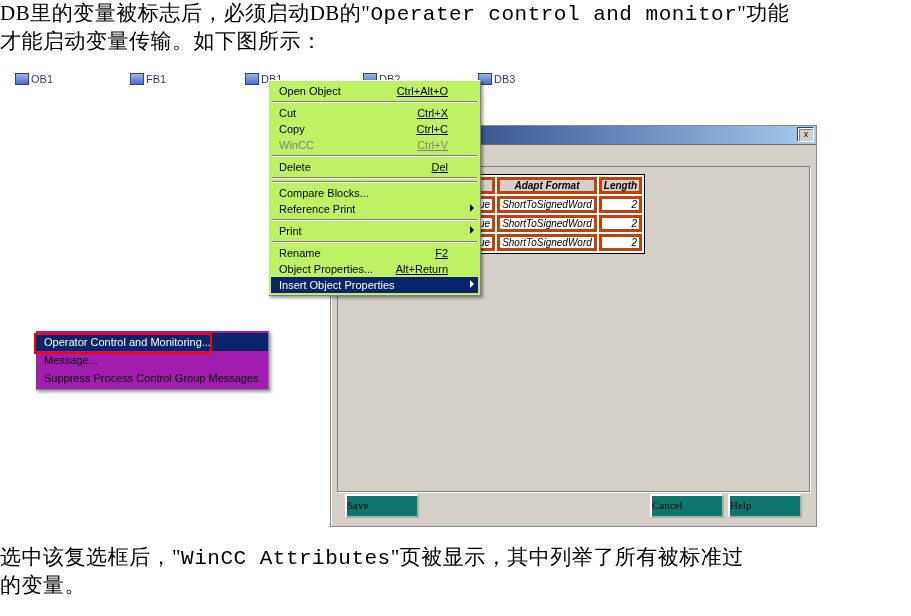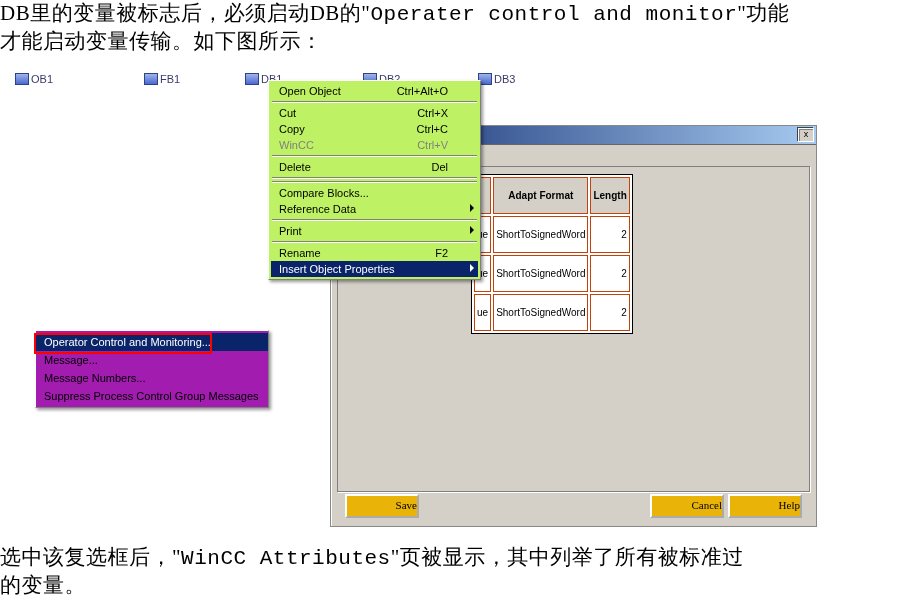--- a/index.html
+++ b/index.html
@@ -75,41 +75,42 @@
     box-shadow: 1px 1px 0 #fff;
   }
   .dialog-grid {
     position: absolute;
     left: 140px; top: 48px;
     font: 10px Tahoma, Arial;
     border: 1px solid #000;
     background: #fff;
   }
   .dialog-grid th, .dialog-grid td {
-    border: 1px solid #c2410c;
-    padding: 12px 2px;
+    border: 3px solid #c2410c;
+    padding: 0 2px;
     background: #d4d0c8;
     white-space: nowrap;
     font-weight: normal;
+    font-style: italic;
   }
   .dialog-grid th {
     font-weight: bold;
     background: #d4d0c8;
   }
   .dialog-grid td.cell {
     background: #fff;
   }
   .dlg-btn {
     position: absolute;
     bottom: 8px;
     width: 70px; height: 20px;
-    background: #eab308;
+    background: #0f766e;
     border: 2px outset #fff;
     font: 11px Tahoma;
-    text-align: right;
+    text-align: left;
     line-height: 18px;
   }
   
   .menu {
     position: absolute;
     background: #bef264;
     border: 1px solid #808080;
     border-top-color: #fff; border-left-color: #fff;
     box-shadow: 2px 2px 3px rgba(0,0,0,0.4);
     font: 11px Tahoma, Arial, sans-serif;
@@ -125,21 +126,21 @@
   .menu .item.disabled { color: #808080; }
   .menu .item.highlight {
     background: #0a246a;
     color: #fff;
   }
   .menu .sep {
     border-top: 1px solid #808080;
     border-bottom: 1px solid #fff;
     margin: 2px 1px;
   }
-  .menu .shortcut { margin-left: 20px; color: inherit; }
+  .menu .shortcut { margin-left: 20px; color: inherit; text-decoration: underline; }
   .menu .arrow {
     position: absolute; right: 4px; top: 3px;
     width: 0; height: 0;
     border-top: 4px solid transparent;
     border-bottom: 4px solid transparent;
     border-left: 4px solid #000;
   }
   .menu .item.highlight .arrow { border-left-color: #fff; }
   
   .submenu {
@@ -176,21 +177,21 @@
   <span>DB里的变量被标志后，必须启动DB的"</span><span class="mono">Operater control and monitor</span><span>"功能</span><br>
   <span>才能启动变量传输。如下图所示：</span>
 </div>
 
 <div class="figure-area">
 
   <div class="proj-icon" style="left:15px">
       <div class="square"></div>
       <span>OB1</span>
     </div>
-  <div class="proj-icon" style="left:144px">
+  <div class="proj-icon" style="left:130px">
       <div class="square"></div>
       <span>FB1</span>
     </div>
   <div class="proj-icon" style="left:245px">
       <div class="square"></div>
       <span>DB1</span>
     </div>
   <div class="proj-icon" style="left:363px">
       <div class="square"></div>
       <span>DB2</span>
@@ -256,43 +257,46 @@
     <div class="item">
         <span>Delete</span>
         <span class="shortcut">Del</span>
       </div>
     <div class="sep"></div>
     <div class="sep"></div>
     <div class="item">
         <span>Compare Blocks...</span>
       </div>
     <div class="item">
-        <span>Reference Data</span>
+        <span>Reference Print</span>
         <span class="arrow"></span>
       </div>
     <div class="sep"></div>
     <div class="item">
         <span>Print</span>
         <span class="arrow"></span>
       </div>
     <div class="sep"></div>
     <div class="item">
         <span>Rename</span>
         <span class="shortcut">F2</span>
+      </div>
+    <div class="item">
+        <span>Object Properties...</span>
+        <span class="shortcut">Alt+Return</span>
       </div>
     <div class="item highlight">
         <span>Insert Object Properties</span>
         <span class="arrow"></span>
       </div>
   </div>
 
   <div class="submenu">
     <div class="sitem highlight">Operator Control and Monitoring...</div>
     <div class="sitem">Message...</div>
-    <div class="sitem">Message Numbers...</div>
     <div class="sitem">Suppress Process Control Group Messages</div>
   </div>
 
   <div class="red-box"></div>
 </div>
 
 <div class="doc-text" style="margin-top:4px">
   <span>选中该复选框后，"</span><span class="mono">WinCC Attributes</span><span>"页被显示，其中列举了所有被标准过</span><br>
   <span>的变量。</span>
 </div>

